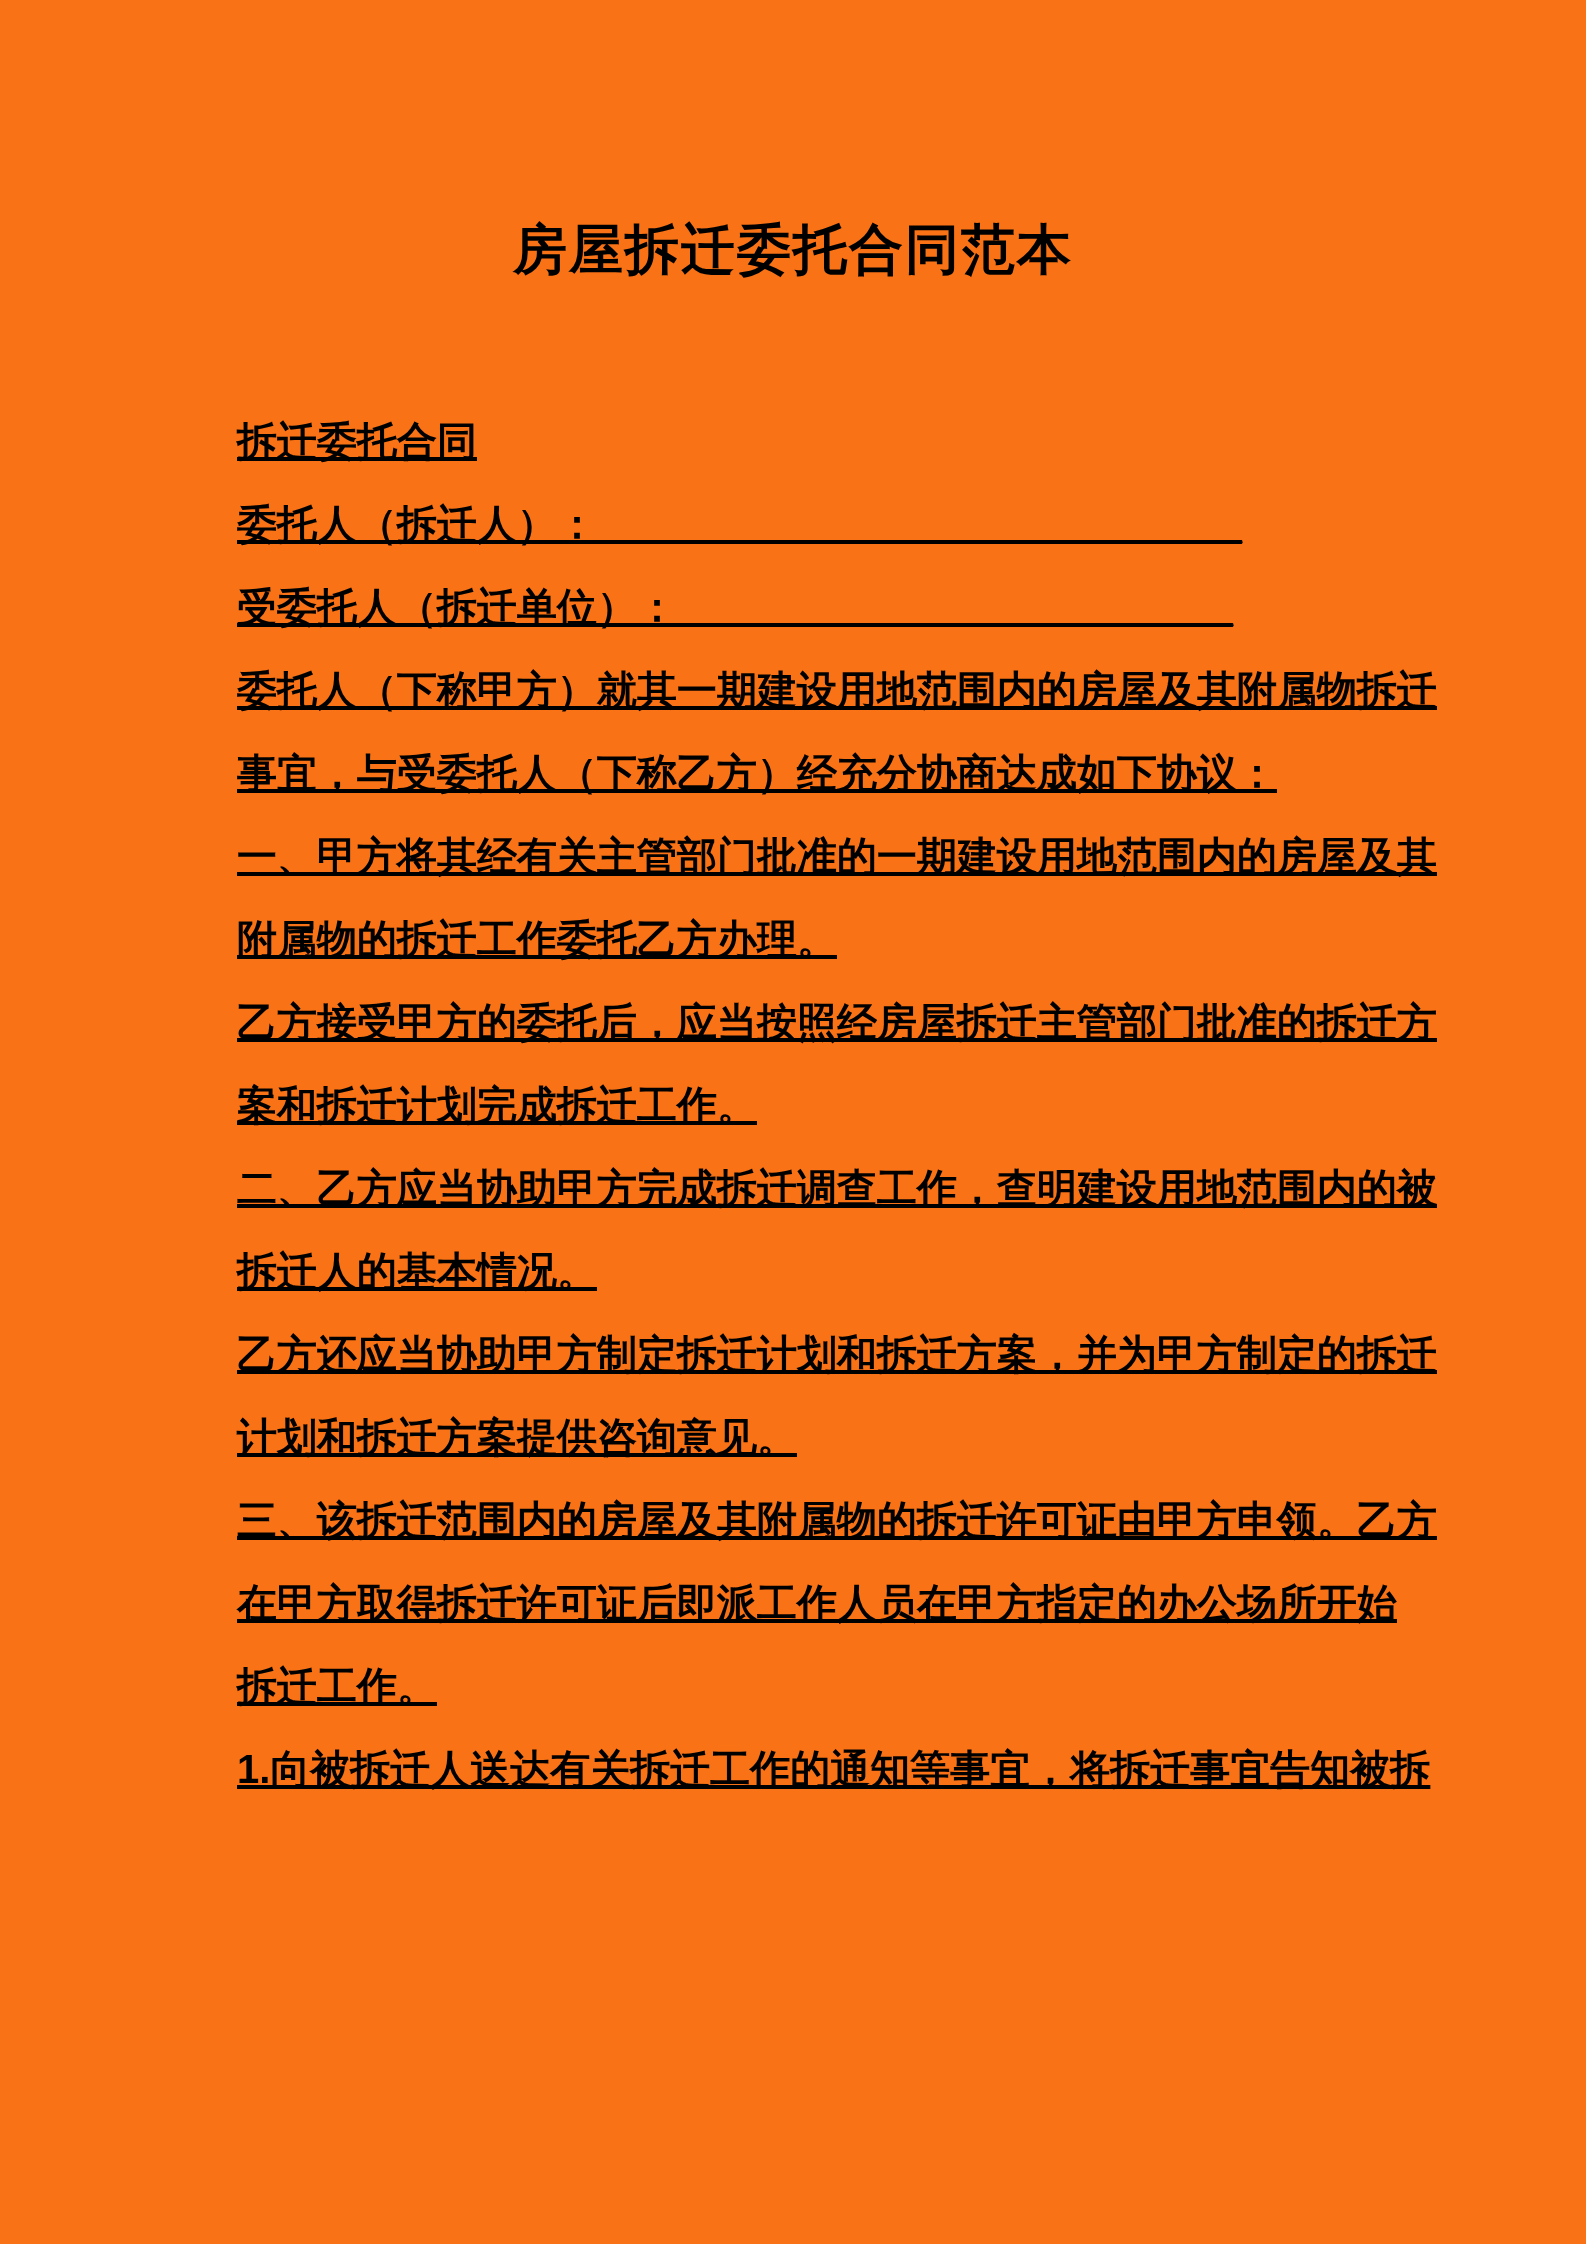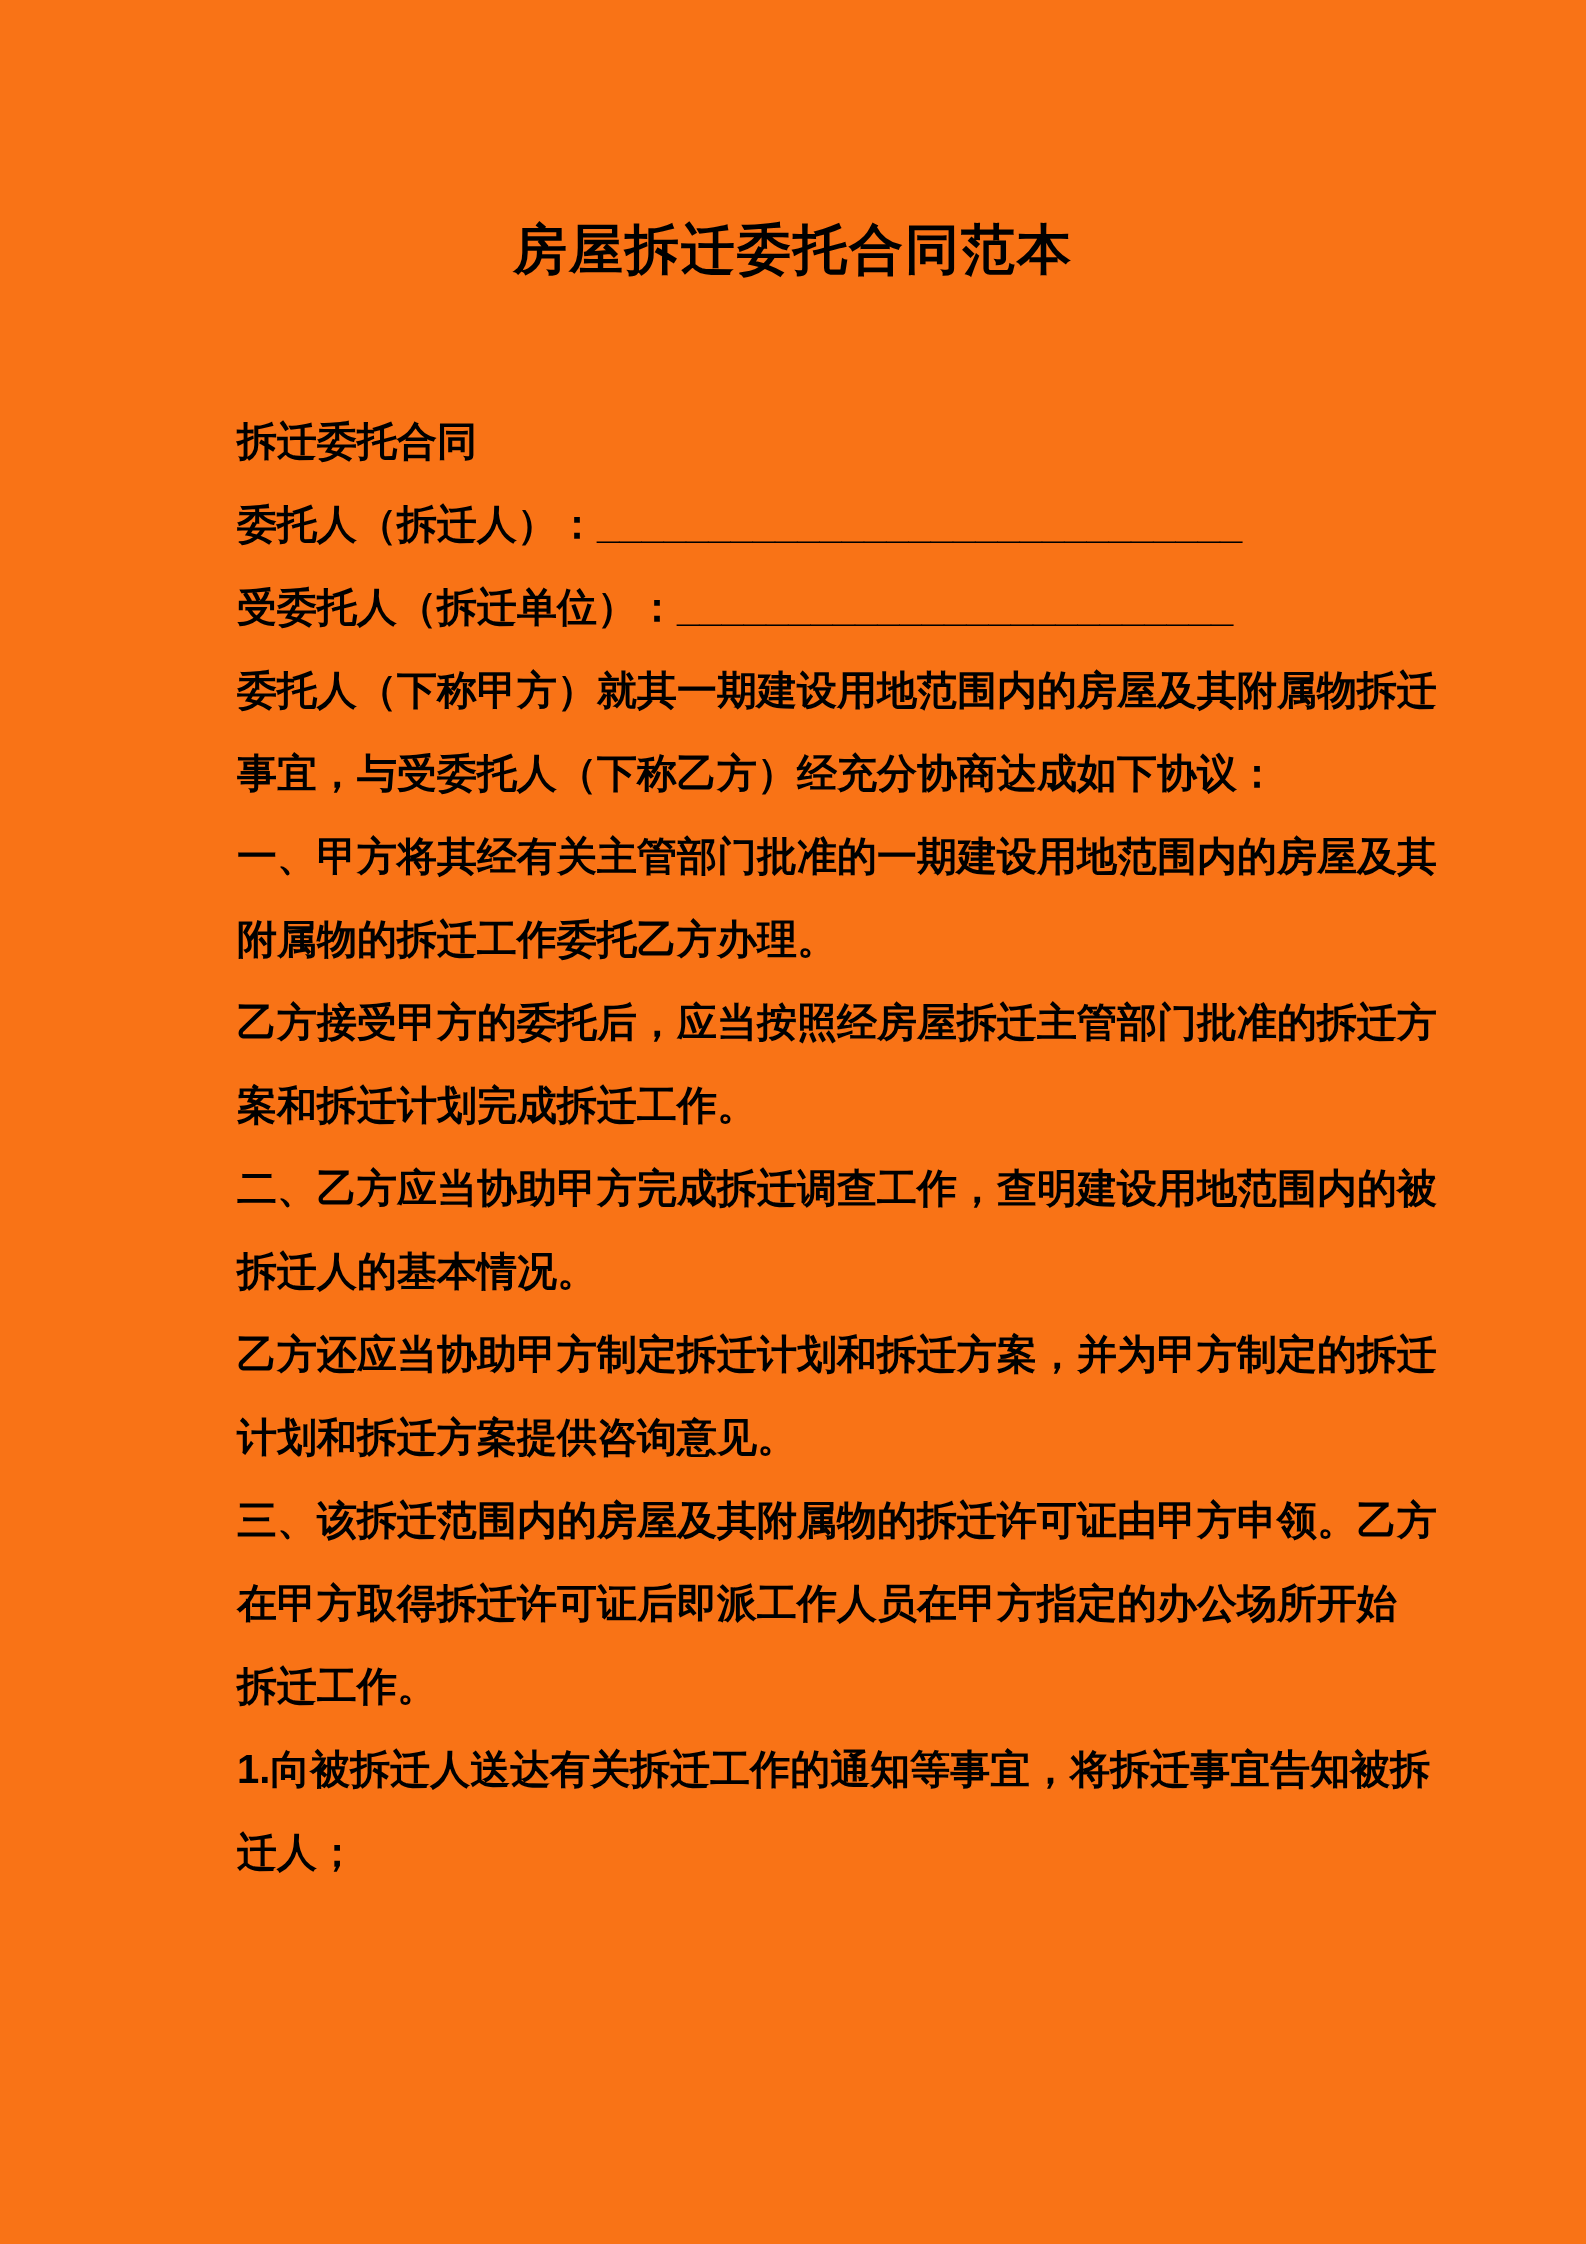--- a/index.html
+++ b/index.html
@@ -26,20 +26,21 @@
     font-size: 54px;
     font-weight: 700;
     letter-spacing: 2px;
     color: #000000;
   }
   .doc-body {
     position: absolute;
     top: 400px;
     left: 237px;
     right: 180px;
+    text-decoration: underline;
   }
   .line {
     height: 83px;
     line-height: 83px;
     font-size: 40px;
     font-weight: 600;
     white-space: nowrap;
     color: #000000;
   }
 </style>
@@ -59,15 +60,14 @@
       <div class="line">乙方接受甲方的委托后，应当按照经房屋拆迁主管部门批准的拆迁方</div>
       <div class="line">案和拆迁计划完成拆迁工作。</div>
       <div class="line">二、乙方应当协助甲方完成拆迁调查工作，查明建设用地范围内的被</div>
       <div class="line">拆迁人的基本情况。</div>
       <div class="line">乙方还应当协助甲方制定拆迁计划和拆迁方案，并为甲方制定的拆迁</div>
       <div class="line">计划和拆迁方案提供咨询意见。</div>
       <div class="line">三、该拆迁范围内的房屋及其附属物的拆迁许可证由甲方申领。乙方</div>
       <div class="line">在甲方取得拆迁许可证后即派工作人员在甲方指定的办公场所开始</div>
       <div class="line">拆迁工作。</div>
       <div class="line">1.向被拆迁人送达有关拆迁工作的通知等事宜，将拆迁事宜告知被拆</div>
-      <div class="line">迁人；</div>
     </div>
 </div>
 
 </body></html>

